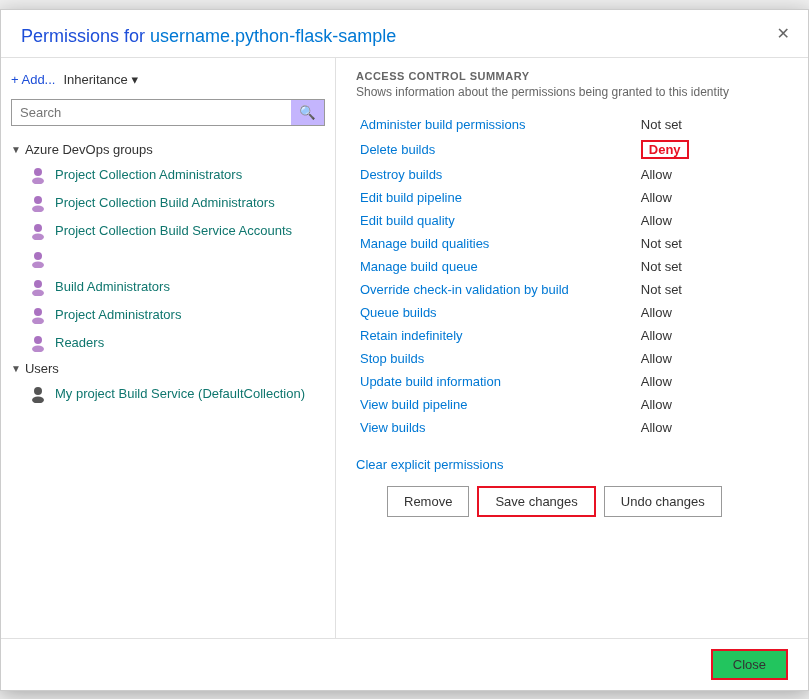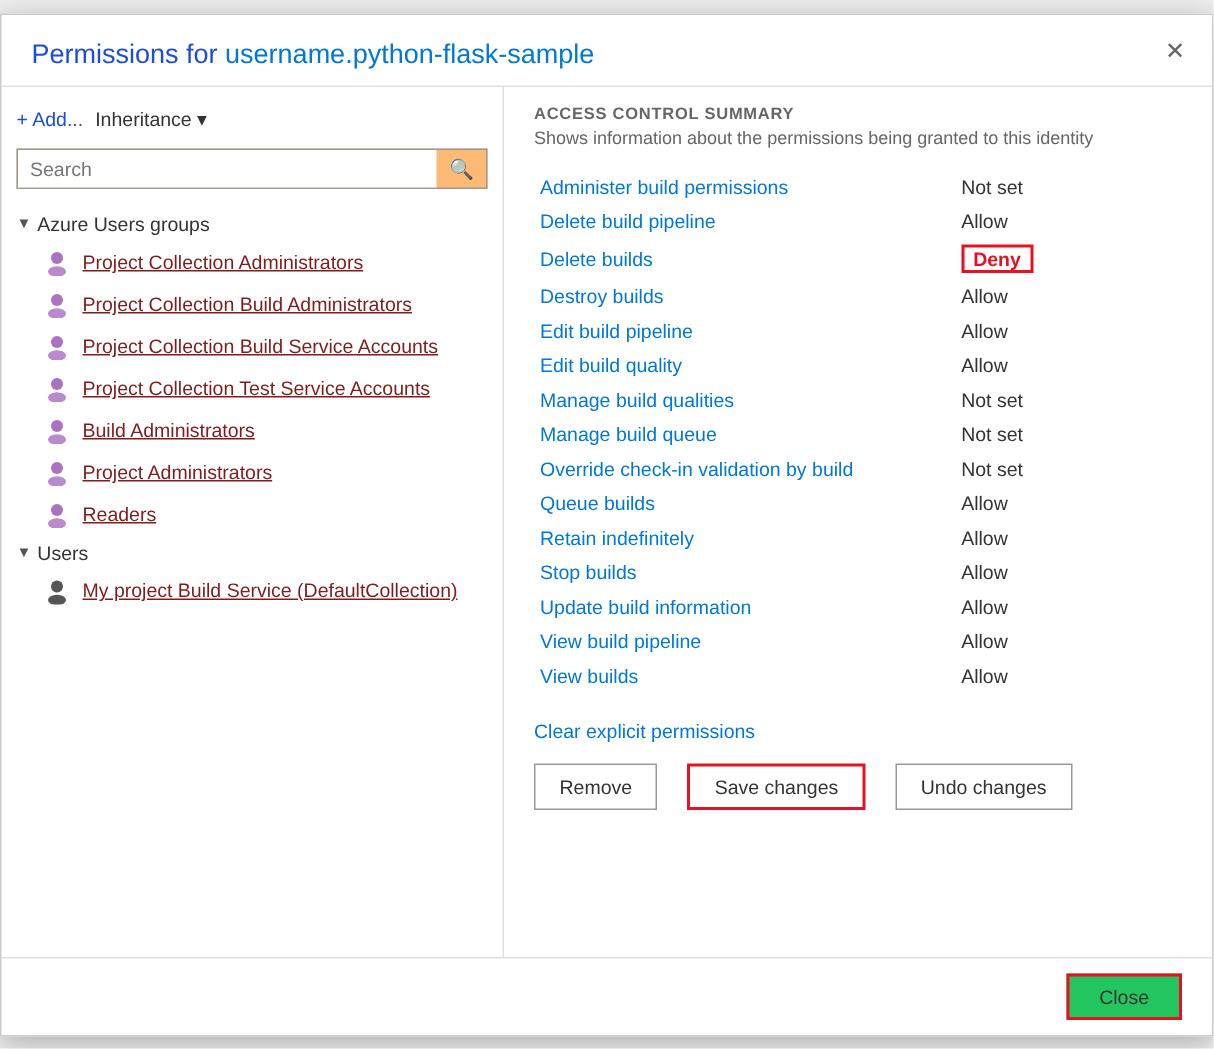--- a/index.html
+++ b/index.html
@@ -80,21 +80,21 @@
       align-items: center;
       gap: 3px;
     }
     .search-box {
       padding: 4px 10px 8px 10px;
     }
     .search-input-wrap {
       display: flex;
       align-items: center;
       border: 1px solid #999;
-      background: #fdba74;
+      background: #c4b5fd;
     }
     .search-input {
       border: none;
       outline: none;
       flex: 1;
       padding: 5px 8px;
       font-size: 13px;
     }
     .search-icon-btn {
       background: none;
@@ -120,22 +120,21 @@
     .chevron {
       margin-right: 4px;
       font-size: 10px;
       color: #555;
     }
     .group-item {
       display: flex;
       align-items: center;
       padding: 5px 10px 5px 28px;
       cursor: pointer;
-      color: #7f1d1d;
-      text-decoration: underline;
+      color: #0f766e;
     }
     .group-item.selected { background: #e8e8e8; }
     .group-icon {
       width: 18px;
       height: 18px;
       margin-right: 8px;
       flex-shrink: 0;
     }
     .group-icon svg { width: 18px; height: 18px; }
     
@@ -187,21 +186,22 @@
       margin-bottom: 14px;
     }
     .clear-explicit a {
       color: #0078d4;
       text-decoration: none;
       font-size: 13px;
       cursor: pointer;
     }
     .action-buttons {
       display: flex;
-      gap: 20px;
+      gap: 8px;
+      margin-left: 31px;
     }
     .btn {
       padding: 6px 16px;
       border: 1px solid #999;
       background: #fff;
       cursor: pointer;
       font-size: 13px;
       color: #333;
     }
     .btn-primary {
@@ -247,21 +247,21 @@
       </div>
       <div class="search-box">
         <div class="search-input-wrap">
           <input type="text" class="search-input" placeholder="Search" style="">
           <button class="search-icon-btn">🔍</button>
         </div>
       </div>
       <div class="group-tree">
         <div class="group-header">
           <span class="chevron">▼</span>
-          <span>Azure Users groups</span>
+          <span>Azure DevOps groups</span>
         </div>
 
         <div id="groups-container">
             <div class="group-item">
     <span class="group-icon">
       <svg viewBox="0 0 18 18" xmlns="http://www.w3.org/2000/svg">
         <circle cx="9" cy="6" r="4" fill="#9b59b6" opacity="0.85"></circle>
         <ellipse cx="9" cy="15" rx="6" ry="3.5" fill="#9b59b6" opacity="0.7"></ellipse>
       </svg>
     </span>
@@ -285,21 +285,20 @@
     </span>
     <span>Project Collection Build Service Accounts</span>
   </div>
             <div class="group-item">
     <span class="group-icon">
       <svg viewBox="0 0 18 18" xmlns="http://www.w3.org/2000/svg">
         <circle cx="9" cy="6" r="4" fill="#9b59b6" opacity="0.85"></circle>
         <ellipse cx="9" cy="15" rx="6" ry="3.5" fill="#9b59b6" opacity="0.7"></ellipse>
       </svg>
     </span>
-    <span>Project Collection Test Service Accounts</span>
   </div>
             <div class="group-item">
     <span class="group-icon">
       <svg viewBox="0 0 18 18" xmlns="http://www.w3.org/2000/svg">
         <circle cx="9" cy="6" r="4" fill="#9b59b6" opacity="0.85"></circle>
         <ellipse cx="9" cy="15" rx="6" ry="3.5" fill="#9b59b6" opacity="0.7"></ellipse>
       </svg>
     </span>
     <span>Build Administrators</span>
   </div>
@@ -341,24 +340,20 @@
     </div>
 
     <div class="right-panel">
       <div class="acs-label">ACCESS CONTROL SUMMARY</div>
       <div class="acs-desc">Shows information about the permissions being granted to this identity</div>
       <table class="permissions-table">
         <tbody id="permissions-body">
         <tr>
               <td>Administer build permissions</td>
               <td>Not set</td>
-            </tr>
-            <tr>
-              <td>Delete build pipeline</td>
-              <td>Allow</td>
             </tr>
             <tr>
               <td>Delete builds</td>
               <td><span class="deny-badge">Deny</span></td>
             </tr>
             <tr>
               <td>Destroy builds</td>
               <td>Allow</td>
             </tr>
             <tr>

